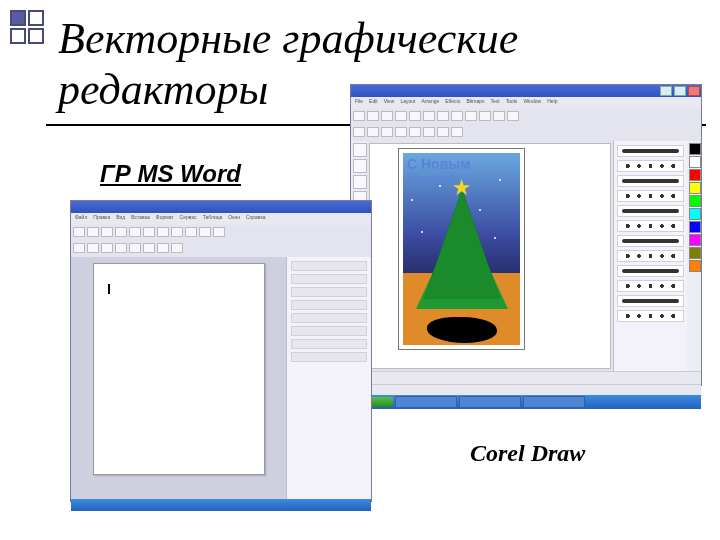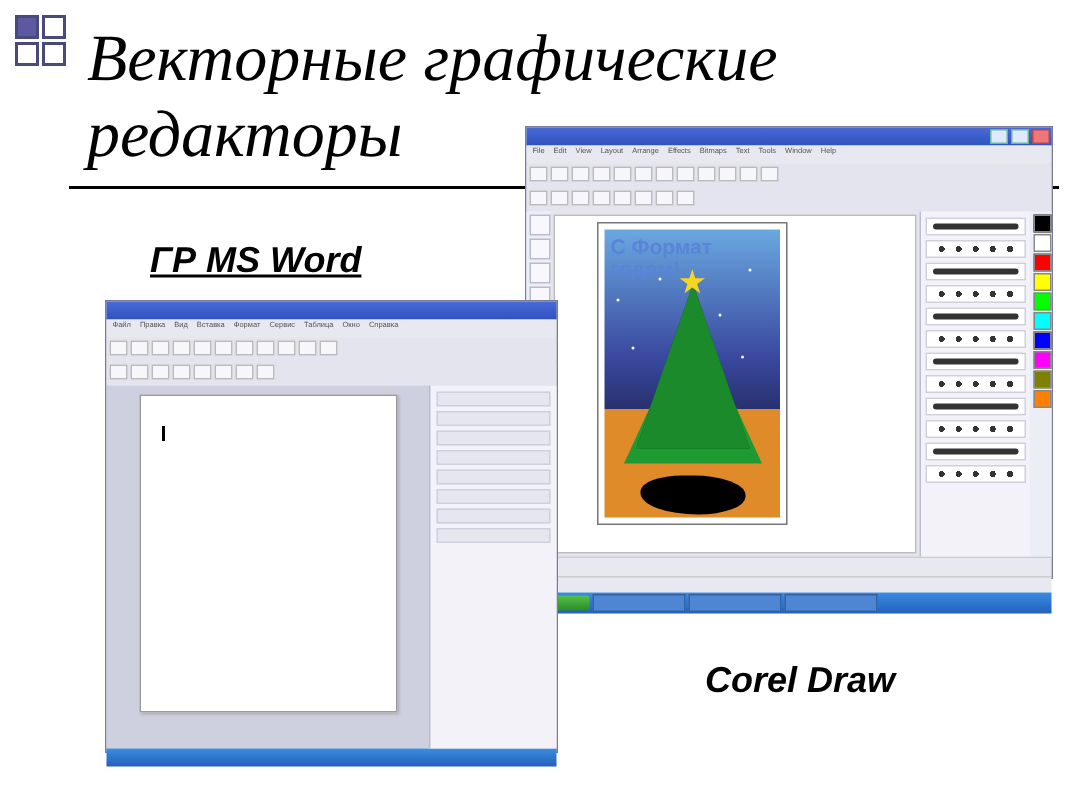--- a/index.html
+++ b/index.html
@@ -61,21 +61,21 @@
 
   .label {
     position: absolute;
     font-family: Arial, Helvetica, sans-serif;
     font-weight: bold;
     font-style: italic;
     font-size: 24px;
     color: #000;
   }
   .label-word { top: 160px; left: 100px; text-decoration: underline; }
-  .label-corel { top: 440px; left: 470px; }
+  .label-corel { top: 440px; left: 470px; font-family: Liberation Serif, serif; }
 
   
   .mock {
     position: absolute;
     border: 1px solid #7a7a9a;
     background: #eef;
     box-shadow: 0 0 0 1px #bbb inset;
   }
   .word-mock {
     top: 200px;
@@ -425,21 +425,21 @@
       <div class="canvas-area">
         <div class="page-shadow"></div>
         <div class="drawing">
           <div class="sky"></div>
           <div class="ground"></div>
           <div class="shadowblob"></div>
           <div class="tree2"></div>
           <div class="tree"></div>
           <div class="star">★</div>
           <div class="greeting">
-            <span>С Формат</span><br>
+            <span>С Новым</span><br>
             <span>годом!</span>
           </div>
           <div class="snow" style="left:12px; top:50px;"></div>
           <div class="snow" style="left:40px; top:36px;"></div>
           <div class="snow" style="left:80px; top:60px;"></div>
           <div class="snow" style="left:100px; top:30px;"></div>
           <div class="snow" style="left:22px; top:82px;"></div>
           <div class="snow" style="left:95px; top:88px;"></div>
         </div>
       </div>

